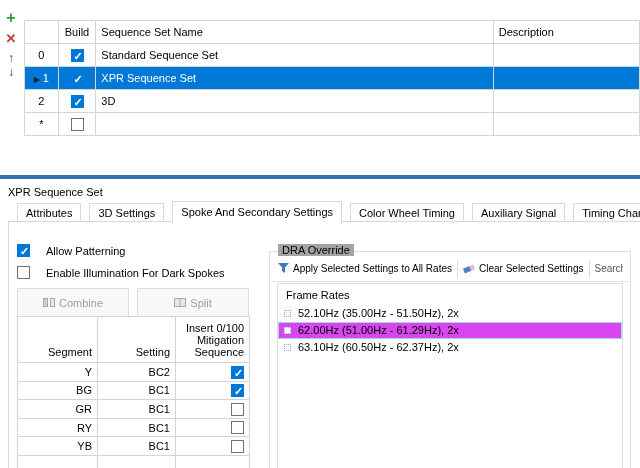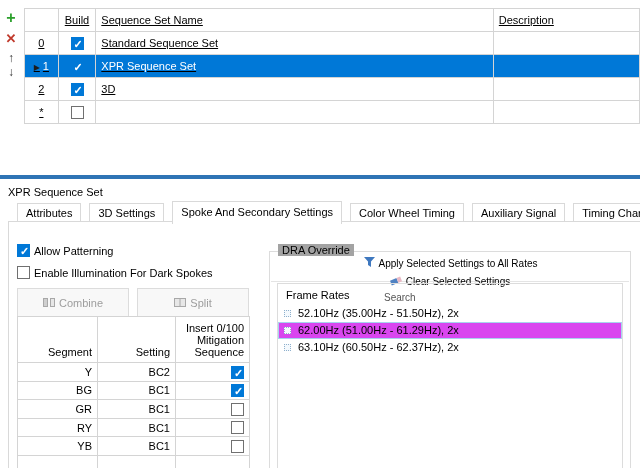--- a/index.html
+++ b/index.html
@@ -12,21 +12,21 @@
 
   
   .grid-toolbar { position:absolute; left:2px; top:10px; width:18px;
     display:flex; flex-direction:column; align-items:center; }
   .tb-btn { width:16px; text-align:center; cursor:pointer; font-weight:bold; }
   .tb-add { color:#2ca02c; font-size:16px; line-height:16px; margin-bottom:6px; }
   .tb-del { color:#c0392b; font-size:13px; line-height:13px; margin-bottom:7px; }
   .tb-up, .tb-down { color:#333; font-size:12px; line-height:12px; font-weight:bold; margin-bottom:2px; }
 
   
-  .seq-table { position:absolute; left:24px; top:8px; border-collapse:collapse; table-layout:fixed;text-decoration:underline; }
+  .seq-table { position:absolute; left:24px; top:20px; border-collapse:collapse; table-layout:fixed; }
   .seq-table th, .seq-table td {
     border:1px solid #d4d4d4; height:23px; padding:0 5px;
     font-weight:normal; text-align:left; white-space:nowrap; overflow:hidden;
     background:#fff;
   }
   .seq-table .rowhead { text-align:center; padding:0 2px; }
   .seq-table .ccell  { text-align:center; }
   .seq-table tr.selected td { background:#0078d7; color:#fff; }
   .exp { font-size:8px; margin-right:3px; color:#1c1c1c; vertical-align:middle; }
 
@@ -43,21 +43,21 @@
   
   .tabs { position:absolute; left:8px; top:200px; height:22px; display:flex; align-items:flex-end; z-index:3; }
   .tab { height:19px; line-height:18px; padding:0 8px; border:1px solid #d9d9d9;
          background:#fff; margin-right:-1px; cursor:pointer; white-space:nowrap;margin-left:9px; }
   .tab.selected { height:23px; line-height:20px; margin-bottom:-2px; border-bottom:none; z-index:4; }
 
   
   .panel { position:absolute; left:8px; top:221px; width:646px; height:260px;
            border:1px solid #d9d9d9; background:#fff; z-index:1; }
 
-  .chk-row { position:absolute; left:8px; display:flex; align-items:center; gap:4px; }
+  .chk-row { position:absolute; left:8px; display:flex; align-items:center; gap:16px; }
   .chk-row.r1 { top:22px; }
   .chk-row.r2 { top:44px; }
 
   .btn-row { position:absolute; left:8px; top:66px; display:flex; gap:8px; }
   .w-btn { width:112px; height:30px; border:1px solid #dcdcdc; background:#f8f8f8;
            color:#9d9d9d; font-family:inherit; font-size:11px;
            display:flex; align-items:center; justify-content:center; gap:4px; }
 
   .seg-table { position:absolute; left:8px; top:94px; border-collapse:collapse; table-layout:fixed; }
   .seg-table th, .seg-table td { border:1px solid #d4d4d4; padding:2px 5px;
@@ -66,21 +66,21 @@
   .seg-table td { height:16px; }
   .seg-mit { text-align:center; }
 
   
   .dra { position:absolute; left:260px; top:29px; width:362px; height:240px;
          border:1px solid #dcdcdc; }
   .dra-label { position:absolute; left:8px; top:-8px; background:#a3a3a3; padding:0 4px; }
 
   .dra-toolbar { position:absolute; left:1px; right:1px; top:4px; height:26px;
          display:flex; align-items:center; gap:2px; padding:0 3px;
-         border-bottom:1px solid #e4e4e4; font-size:10px;flex-direction:column; }
+         border-bottom:1px solid #e4e4e4; font-size:10px; }
   .tool-item { display:flex; align-items:center; gap:3px; padding:0 3px; height:22px;
          cursor:pointer; white-space:nowrap; }
   .tool-sep { width:1px; height:18px; background:#dcdcdc; }
   .search { flex:1; min-width:28px; border:none; outline:none; font-family:inherit;
          font-size:10px; height:20px; padding:0 3px; color:#333; }
   .search::placeholder { color:#555; }
 
   .fr-list { position:absolute; left:7px; right:7px; top:31px; bottom:6px;
          border:1px solid #dcdcdc; overflow:hidden; }
   .fr-header { padding:5px 8px 4px 8px; }

